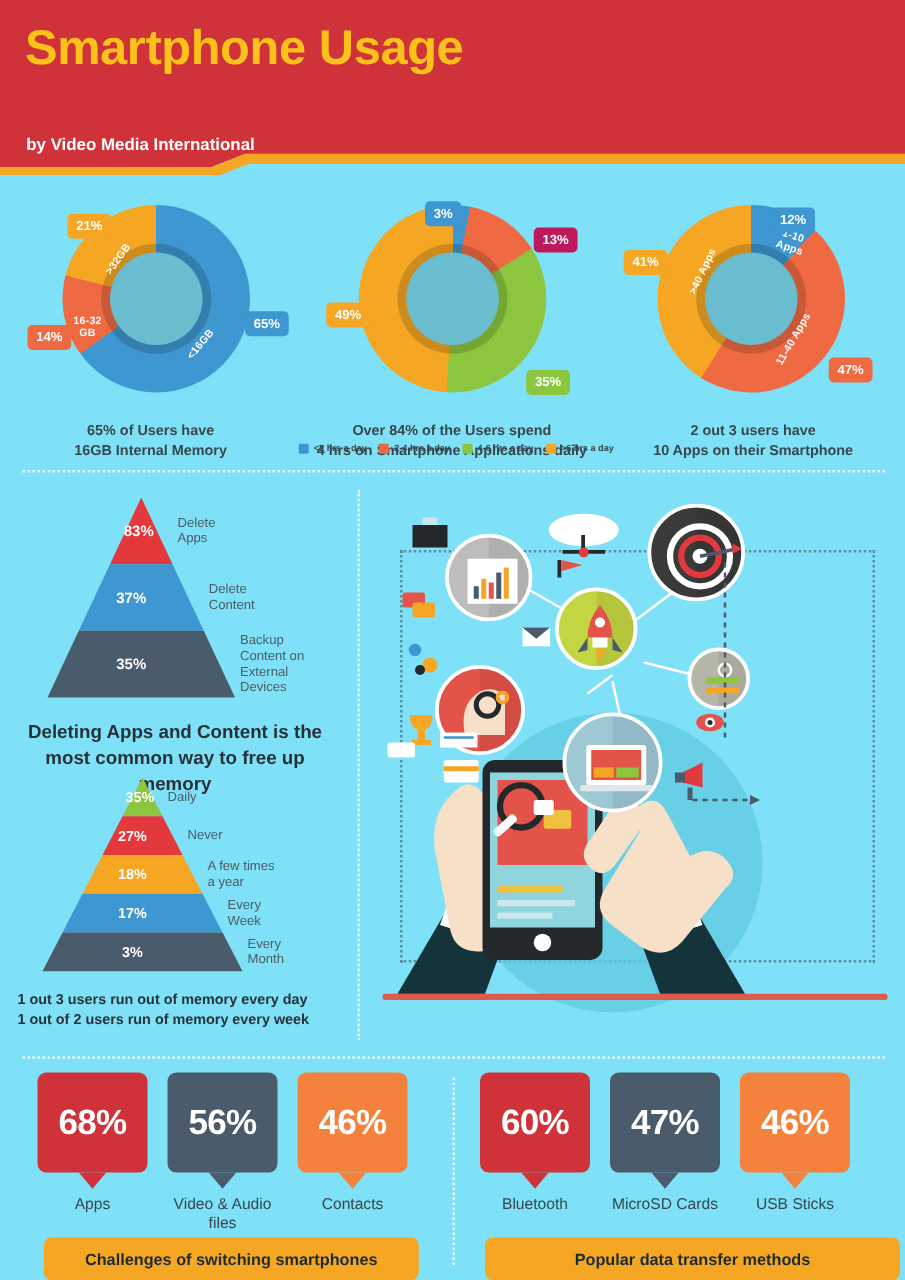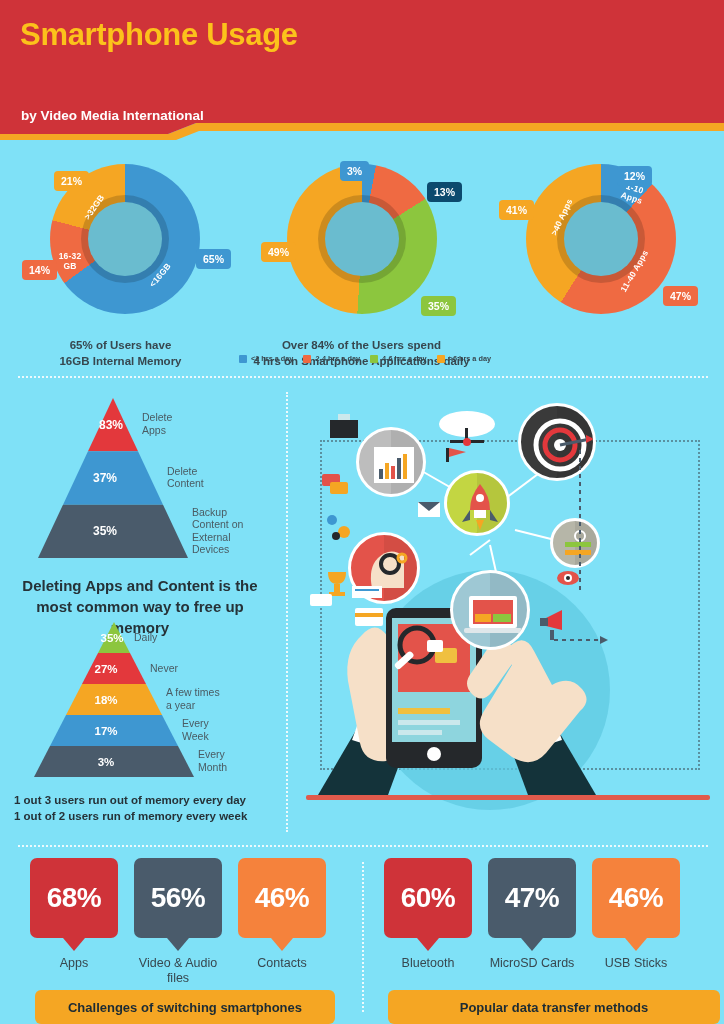--- a/index.html
+++ b/index.html
@@ -15,21 +15,21 @@
   .header {
     position: absolute; left: 0; top: 0; width: 724px; height: 134px;
     background: #cf3339;
     clip-path: polygon(0 0, 724px 0, 724px 123px, 196px 123px, 168px 134px, 0 134px);
   }
   .header-stripe {
     position: absolute; left: 0; top: 0; width: 724px; height: 140px;
     background: #f5a623;
     clip-path: polygon(0 134px, 168px 134px, 196px 123px, 724px 123px, 724px 131px, 199px 131px, 171px 142px, 0 142px);
   }
-  .title-line { color: #fcc21b; font-size: 31px; font-weight: bold; letter-spacing: -0.3px; line-height: 1.14; }
+  .title-line { color: #fcc21b; font-size: 39px; font-weight: bold; letter-spacing: -0.3px; line-height: 1.14; }
   .title-wrap { position: absolute; left: 20px; top: 17px; }
   .byline { position: absolute; left: 21px; top: 108px; color: #ffffff; font-size: 13.5px; font-weight: bold; }
 
   
   .hdiv {
     position: absolute; height: 0; border-top: 2px dotted #ffffff; opacity: .85;
   }
   .vdiv {
     position: absolute; width: 0; border-left: 2px dotted #ffffff; opacity: .85;
   }
@@ -130,40 +130,44 @@
     <div>16GB Internal Memory</div>
   </div>
 </div>
 
 <div class="donut-block" style="left:241px;">
   <div class="donut-wrap" style="margin-left:46px;">
     <div class="donut" id="donut1" style="background: conic-gradient(rgb(62, 151, 209) 0%, rgb(62, 151, 209) 3%, rgb(239, 106, 66) 3%, rgb(239, 106, 66) 16%, rgb(140, 198, 62) 16%, rgb(140, 198, 62) 51%, rgb(245, 166, 35) 51%, rgb(245, 166, 35) 100%); position: relative;"></div>
     <div class="donut-inner-shade"></div>
   </div>
   <div class="callout" style="background:#3e97d1; left:99px; top:9px;">3%</div>
-  <div class="callout" style="background:#0c4a6e; left:186px; top:30px;">13%</div>
+  <div class="callout" style="background:#be185d; left:186px; top:30px;">13%</div>
   <div class="callout" style="background:#8cc63e; left:180px; top:144px;">35%</div>
   <div class="callout" style="background:#f5a623; left:20px; top:90px;">49%</div>
   <div class="donut-caption" style="margin-top:24px;">
     <div>Over 84% of the Users spend</div>
     <div>4 hrs on Smartphone Applications daily</div>
   </div>
 </div>
 
 <div class="donut-block" style="left:482px;">
   <div class="donut-wrap" style="margin-left:44px;">
     <div class="donut" id="donut2" style="background: conic-gradient(rgb(62, 151, 209) 0%, rgb(62, 151, 209) 12%, rgb(239, 106, 66) 12%, rgb(239, 106, 66) 59%, rgb(245, 166, 35) 59%, rgb(245, 166, 35) 100%); position: relative;"></div>
     <div class="donut-inner-shade"></div>
     <span class="seg-label" style="left:92px; top:20px; width:30px; white-space:normal; line-height:1.15; transform:rotate(18deg);">1-10 Apps</span>
     <span class="seg-label" style="left:85px; top:102px; transform:rotate(-60deg);">11-40 Apps</span>
     <span class="seg-label" style="left:16px; top:48px; transform:rotate(-65deg);">&gt;40 Apps</span>
   </div>
   <div class="callout" style="background:#3e97d1; left:135px; top:14px;">12%</div>
   <div class="callout" style="background:#ef6a42; left:181px; top:134px;">47%</div>
   <div class="callout" style="background:#f5a623; left:17px; top:48px;text-align:right;">41%</div>
+  <div class="donut-caption" style="margin-top:24px;">
+    <div>2 out 3 users have</div>
+    <div>10 Apps on their Smartphone</div>
+  </div>
 </div>
 
 <div class="legend" id="legend">
     <div class="legend-item">
       <span class="legend-sw" style="background: rgb(62, 151, 209);"></span>
       <span class="legend-tx">&lt;2 hrs a day</span>
     </div>
     <div class="legend-item">
       <span class="legend-sw" style="background: rgb(239, 106, 66);"></span>
       <span class="legend-tx">2-4 hrs a day</span>

